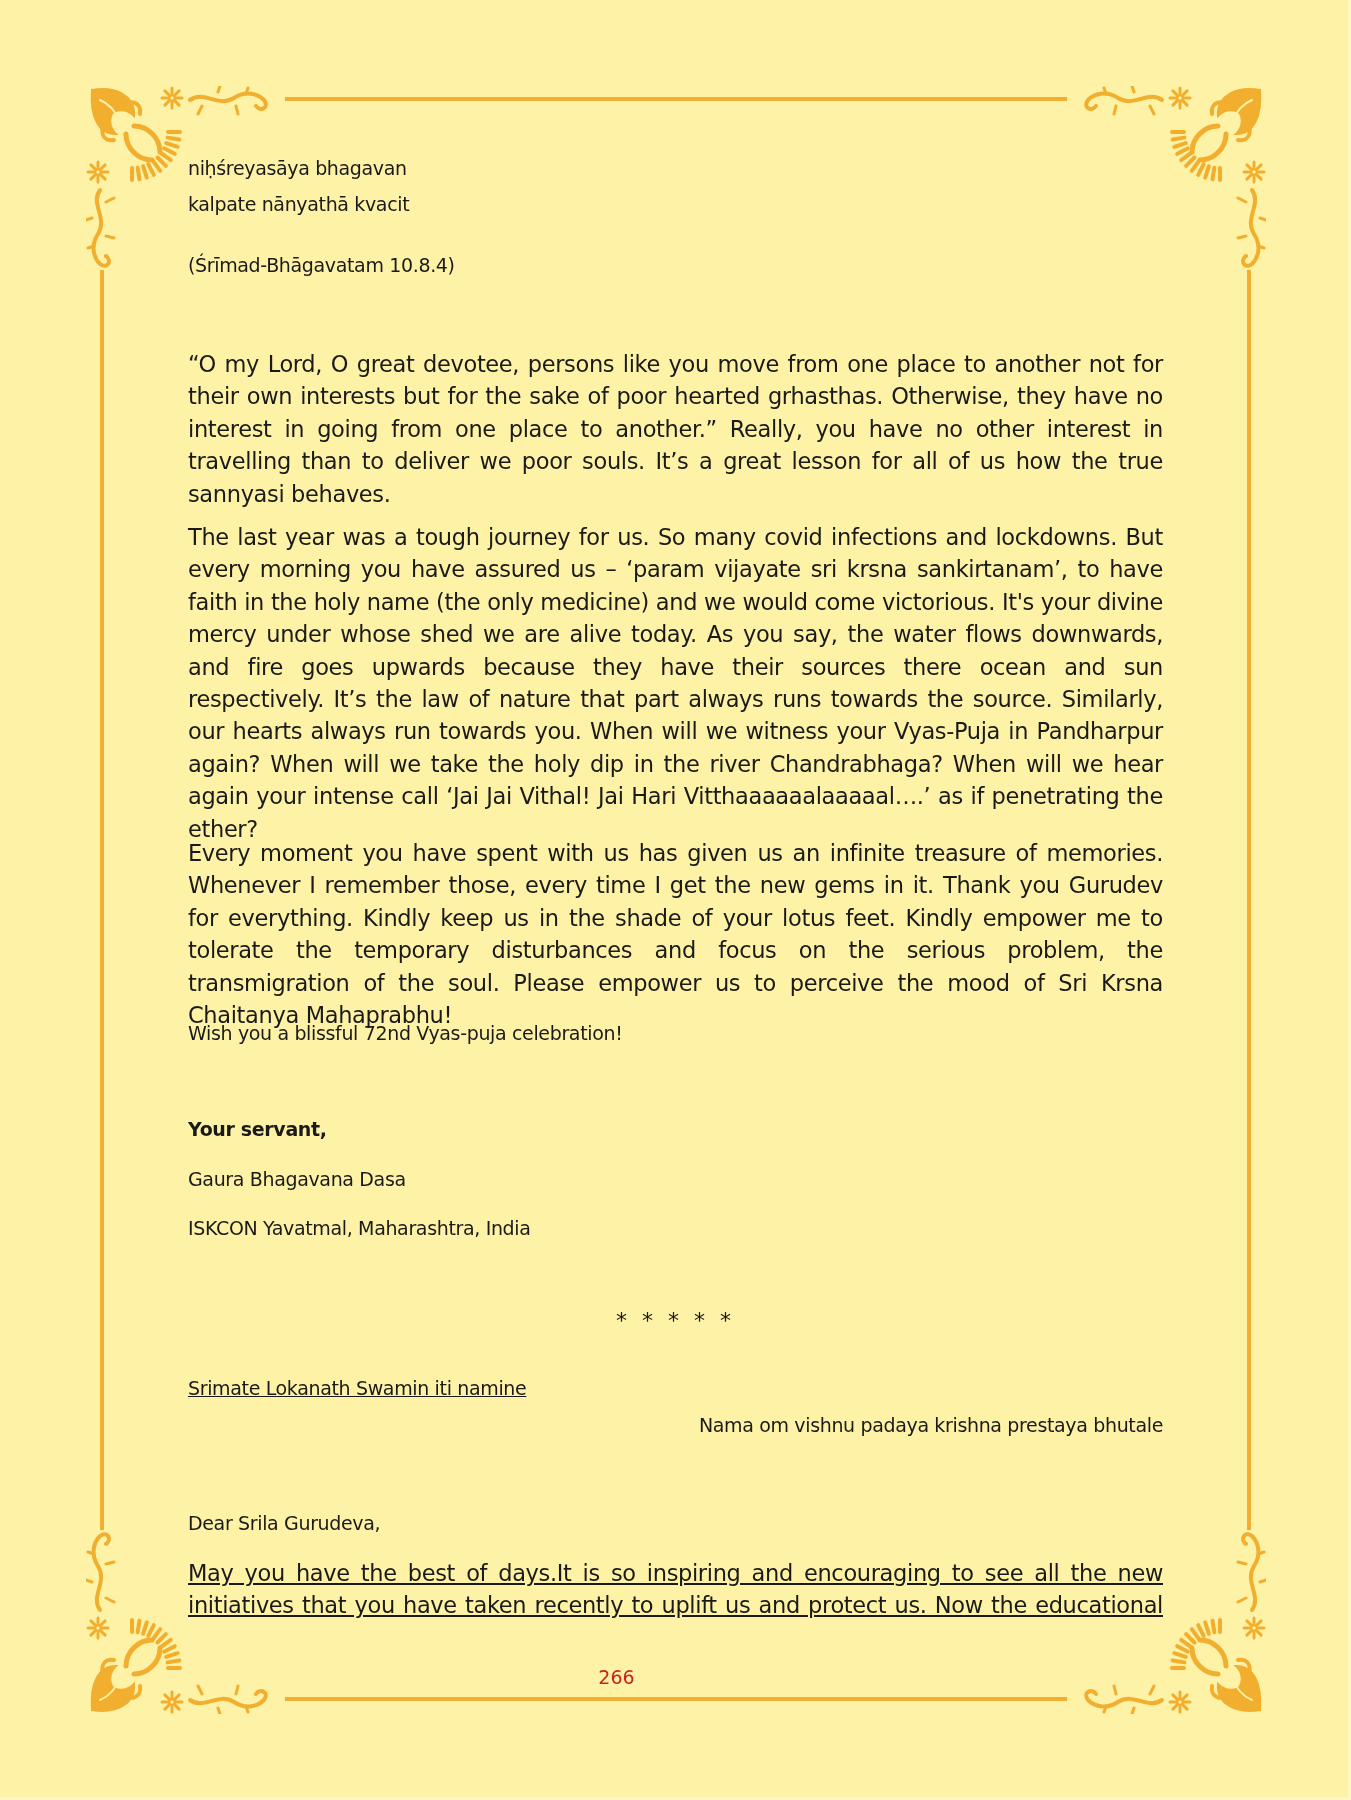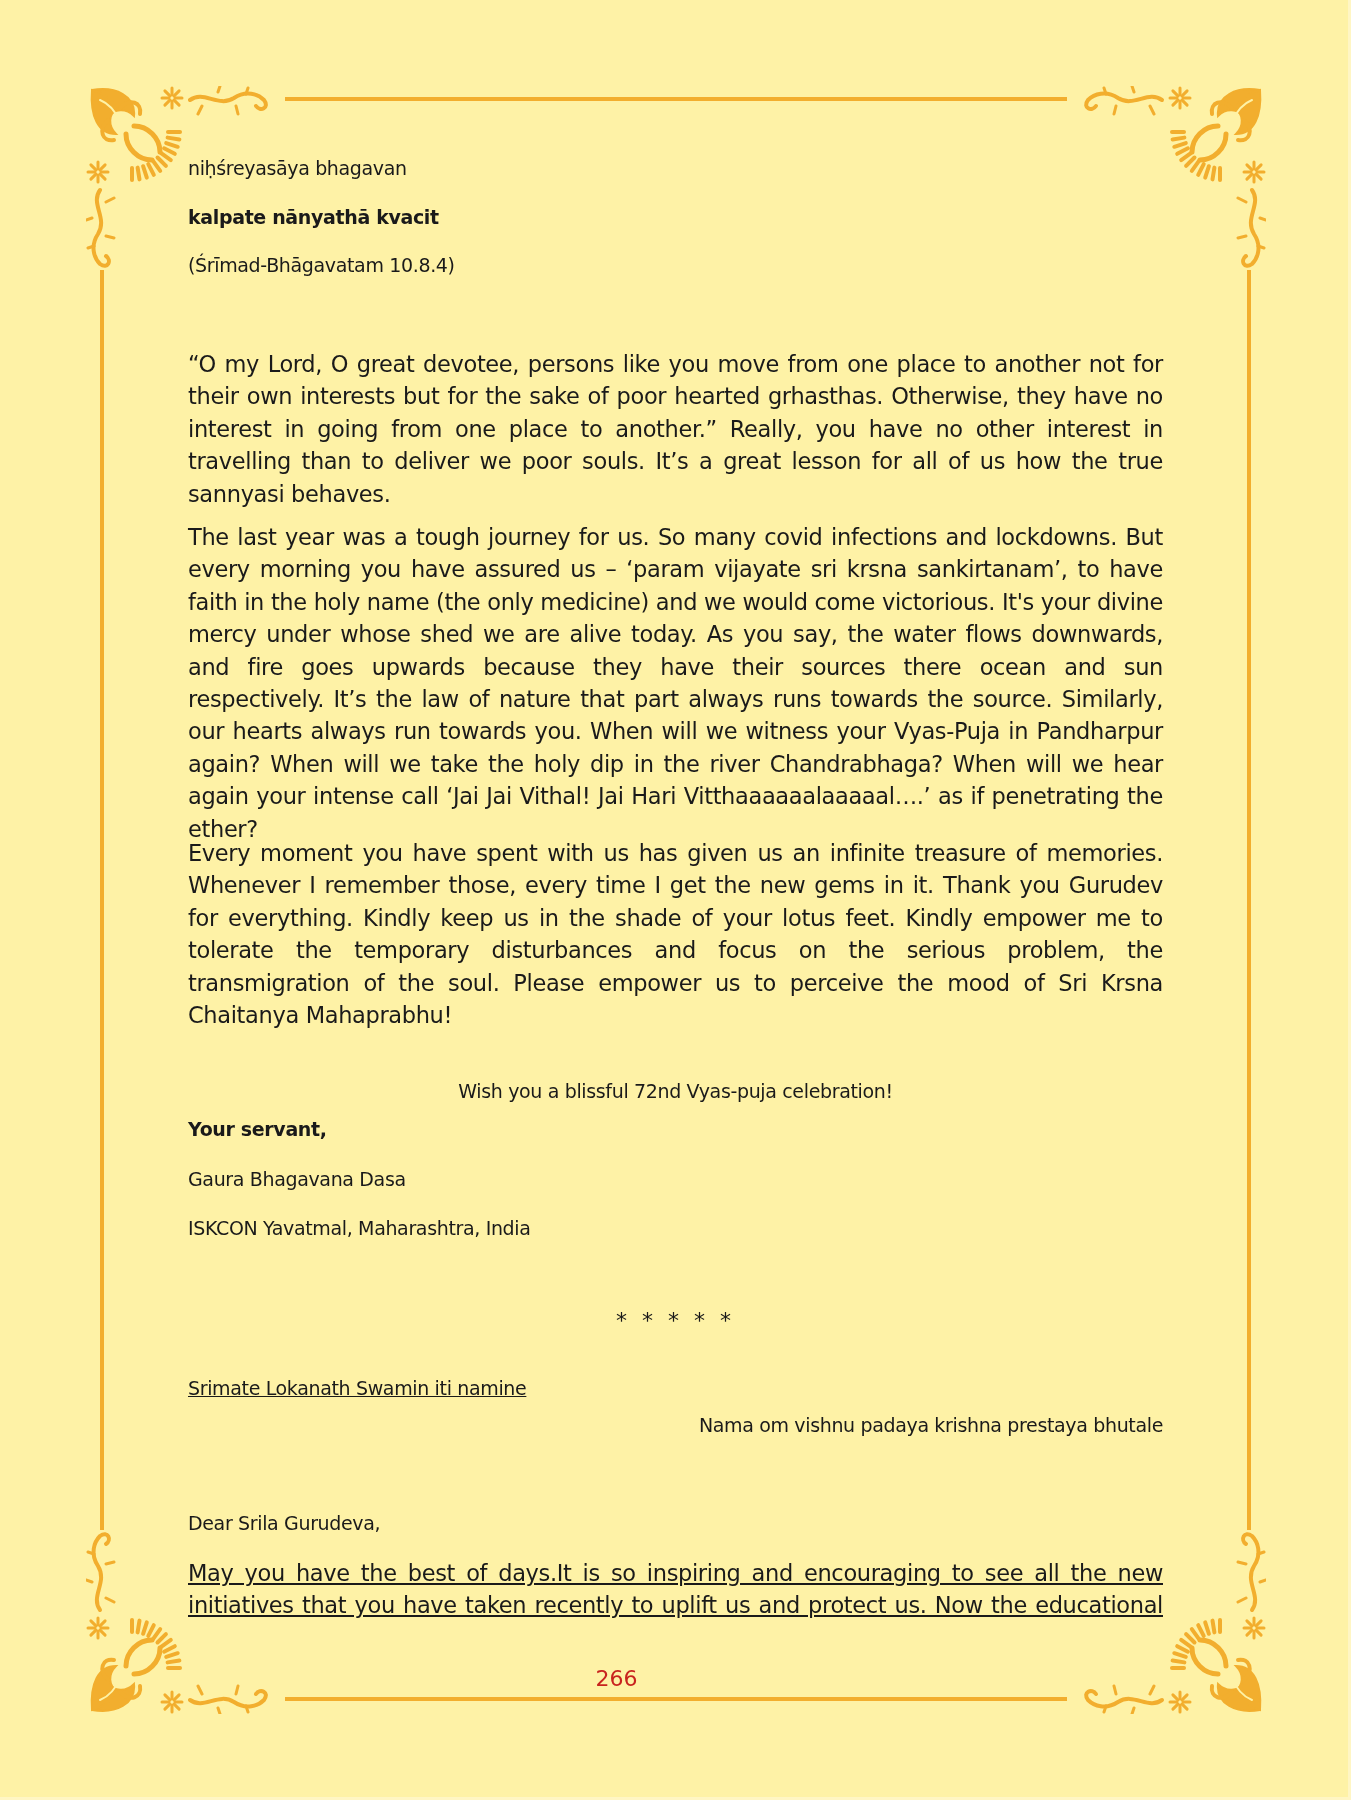--- a/index.html
+++ b/index.html
@@ -23,21 +23,21 @@
     position: absolute; left: 188px; width: 975px;
     font-size: 22.5px; line-height: 32.4px; letter-spacing: -0.35px;
     text-align: justify; text-align-last: left;
   }
   .stars {
     position: absolute; left: 0; width: 1351px; text-align: center;
     font-size: 22px; letter-spacing: 4px; top: 1308px;
   }
   .pagenum {
     position: absolute; left: 0; width: 1233px; text-align: center;
-    top: 1666px; font-size: 22px; color: #C8231E;
+    top: 1666px; font-size: 19px; color: #C8231E;
   }
 </style>
 </head>
 <body>
 
 <div class="page-edge"></div>
 <div class="page-edge-b"></div>
 
 <div class="bline" style="left:285px; top:97px; width:782px; height:4px;"></div>
 <div class="bline" style="left:285px; top:1697px; width:782px; height:4px;"></div>
@@ -239,27 +239,27 @@
       <path d="M104 14 C118 4 132 22 148 12 C160 4 172 8 178 14 C184 22 174 26 170 20" stroke-width="4"></path>
       <path d="M116 20 l-4 8 M132 6 l2 -6 M150 20 l2 8 M160 8 l2 -6" stroke-width="3"></path>
 
       <path d="M14 104 C4 118 22 132 12 148 C4 160 8 172 14 178 C22 184 26 174 20 170" stroke-width="4"></path>
       <path d="M20 116 l8 -4 M6 132 l-6 2 M20 150 l8 2 M8 160 l-6 2" stroke-width="3"></path>
     </g>
     </svg>
 </div>
 
 <div class="txt" style="top:152px;">niḥśreyasāya bhagavan</div>
-<div class="txt" style="top:201px;font-weight:bold;">kalpate nānyathā kvacit</div>
+<div class="txt" style="top:188px;">kalpate nānyathā kvacit</div>
 <div class="txt" style="top:249px;">(Śrīmad-Bhāgavatam 10.8.4)</div>
 
 <div class="para" style="top:348px;">“O my Lord, O great devotee, persons like you move from one place to another not for their own interests but for the sake of poor hearted grhasthas. Otherwise, they have no interest in going from one place to another.” Really, you have no other interest in travelling than to deliver we poor souls. It’s a great lesson for all of us how the true sannyasi behaves.</div>
 <div class="para" style="top:521px;">The last year was a tough journey for us. So many covid infections and lockdowns. But every morning you have assured us – ‘param vijayate sri krsna sankirtanam’, to have faith in the holy name (the only medicine) and we would come victorious. It's your divine mercy under whose shed we are alive today. As you say, the water flows downwards, and fire goes upwards because they have their sources there ocean and sun respectively. It’s the law of nature that part always runs towards the source. Similarly, our hearts always run towards you. When will we witness your Vyas-Puja in Pandharpur again? When will we take the holy dip in the river Chandrabhaga? When will we hear again your intense call ‘Jai Jai Vithal! Jai Hari Vitthaaaaaalaaaaal….’ as if penetrating the ether?</div>
 <div class="para" style="top:837px;">Every moment you have spent with us has given us an infinite treasure of memories. Whenever I remember those, every time I get the new gems in it. Thank you Gurudev for everything. Kindly keep us in the shade of your lotus feet. Kindly empower me to tolerate the temporary disturbances and focus on the serious problem, the transmigration of the soul. Please empower us to perceive the mood of Sri Krsna Chaitanya Mahaprabhu!</div>
-<div class="txt" style="top:1075px;text-align:center;">Wish you a blissful 72nd Vyas-puja celebration!</div>
+<div class="txt" style="top:1017px;">Wish you a blissful 72nd Vyas-puja celebration!</div>
 
 <div class="txt" style="top:1113px;font-weight:bold;">Your servant,</div>
 <div class="txt" style="top:1163px;">Gaura Bhagavana Dasa</div>
 <div class="txt" style="top:1212px;">ISKCON Yavatmal, Maharashtra, India</div>
 
 <div class="stars">* * * * *</div>
 
 <div class="txt" style="top:1409px;text-align:right;">Nama om vishnu padaya krishna prestaya bhutale</div>
 <div class="txt" style="top:1372px;text-decoration:underline;">Srimate Lokanath Swamin iti namine</div>
 <div class="txt" style="top:1507px;">Dear Srila Gurudeva,</div>

